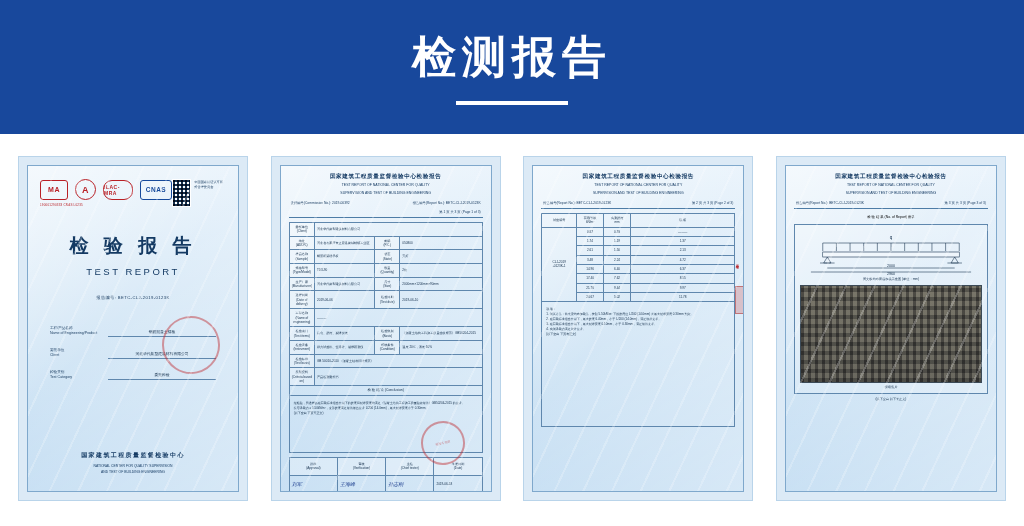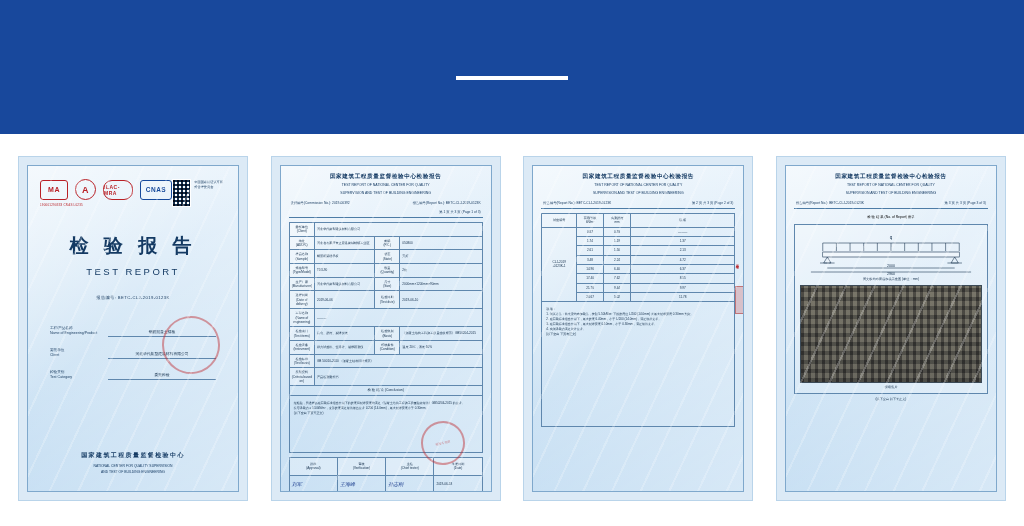--- a/index.html
+++ b/index.html
@@ -344,20 +344,21 @@
     width: 7px;
     height: 26px;
     background: rgba(200,60,60,0.25);
     border: 0.6px solid rgba(170,40,40,0.5);
   }
 </style>
 </head>
 <body>
 
 <div class="banner">
+  <div class="banner-title">检测报告</div>
   <div class="banner-rule"></div>
 </div>
 
 <div class="gallery">
 
   <div class="cert-card">
     <div class="paper">
       <div class="c1-topmarks">
         <div>
           <div class="logo-row">

